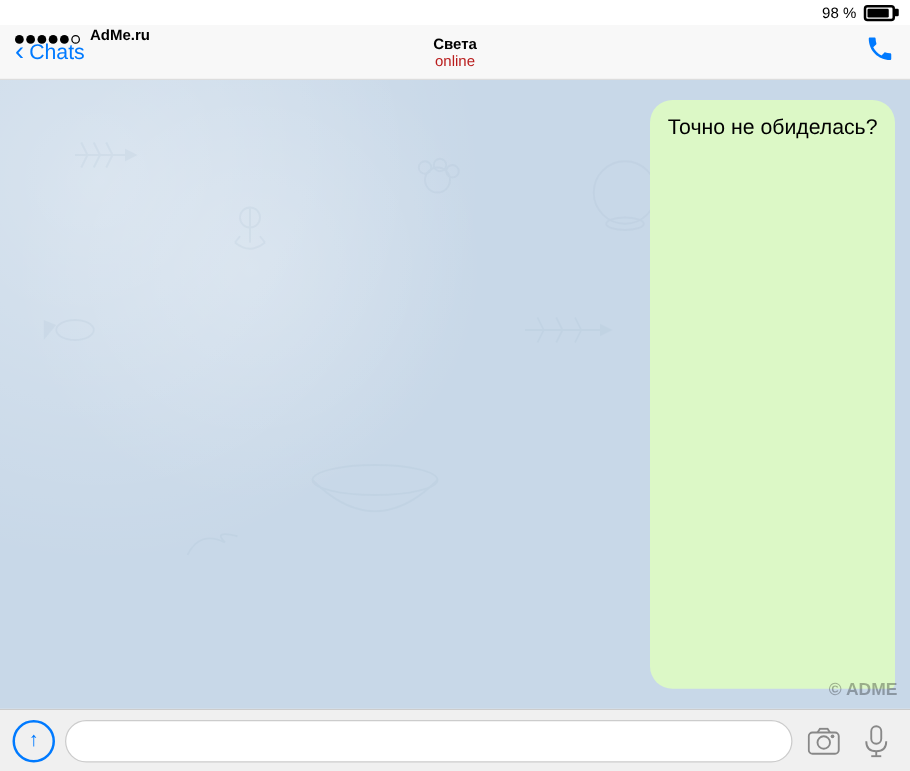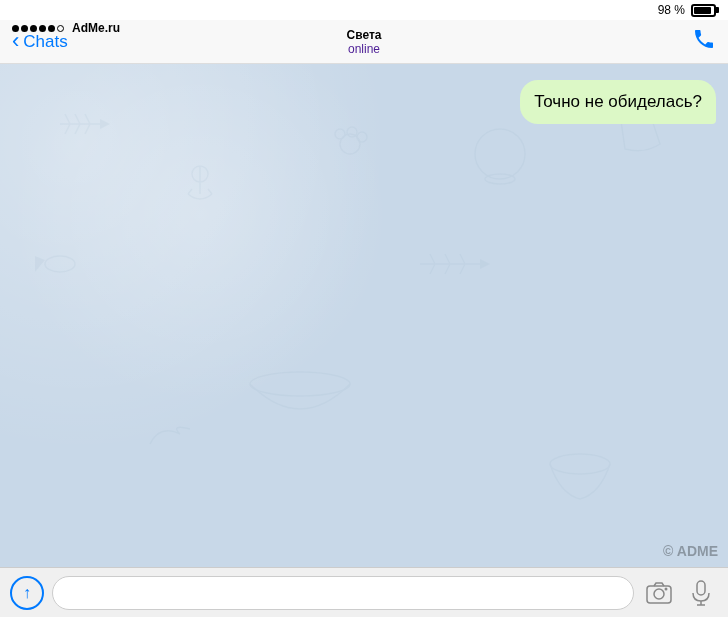--- a/index.html
+++ b/index.html
@@ -19,21 +19,21 @@
       display: flex;
       align-items: center;
       justify-content: space-between;
       padding: 0 12px;
       font-size: 12px;
       font-weight: 600;
     }
 
     .status-left {
       display: flex;
-      align-items: center;
+      align-items: flex-end;
       gap: 4px;
       margin-top: 36px;
     }
 
     .signal-dots {
       display: flex;
       gap: 2px;
       align-items: center;
     }
 
@@ -127,40 +127,40 @@
     }
 
     .nav-title {
       font-size: 12px;
       font-weight: 600;
       color: #000;
     }
 
     .nav-subtitle {
       font-size: 12px;
-      color: #4c1d95;
+      color: #b91c1c;
     }
 
     .nav-phone {
       color: #007aff;
       font-size: 22px;
     }
 
     
     .chat-area {
       height: calc(617px - 20px - 44px - 50px);
       background-color: #c8d8e8;
       background-image:
         radial-gradient(circle at 80px 80px, rgba(255,255,255,0.3) 0%, transparent 40%),
         radial-gradient(circle at 200px 150px, rgba(255,255,255,0.2) 0%, transparent 30%);
       position: relative;
       overflow: hidden;
       padding: 16px 12px;
       display: flex;
-      flex-direction: column;
+      flex-direction: row;
       gap: 12px;
     }
 
     
     .chat-bg-pattern {
       position: absolute;
       top: 0; left: 0; right: 0; bottom: 0;
       opacity: 0.25;
       pointer-events: none;
     }

